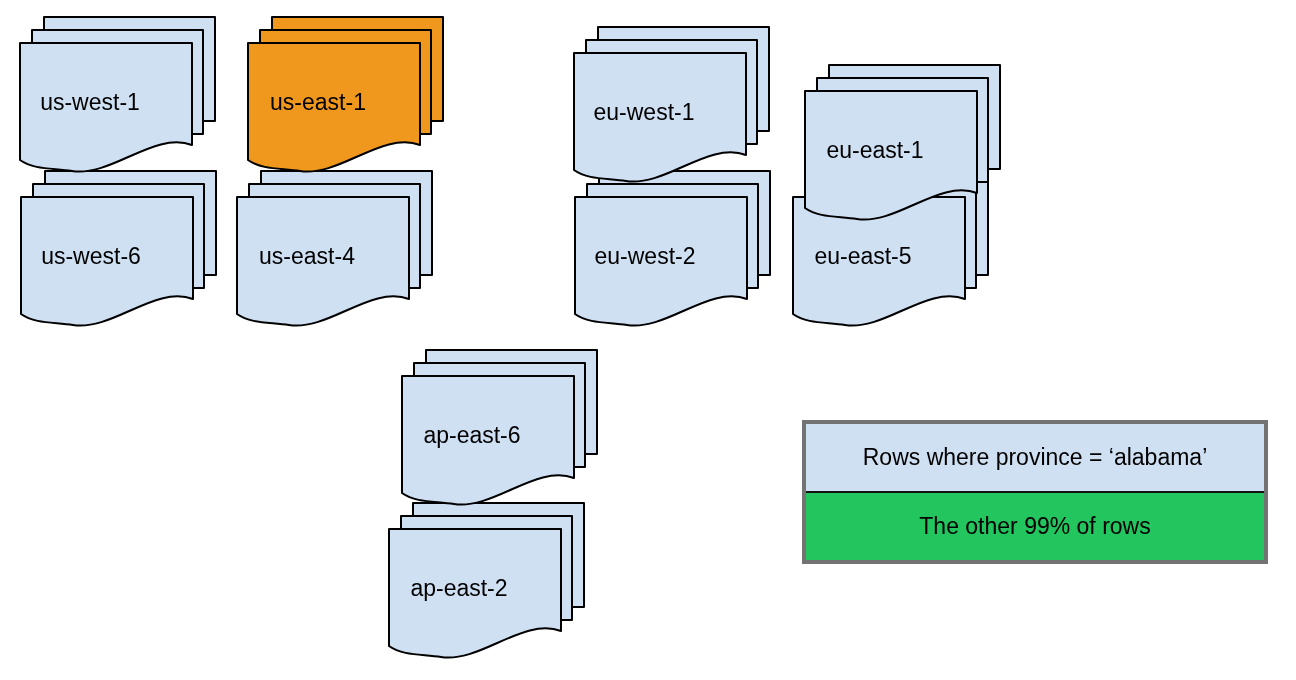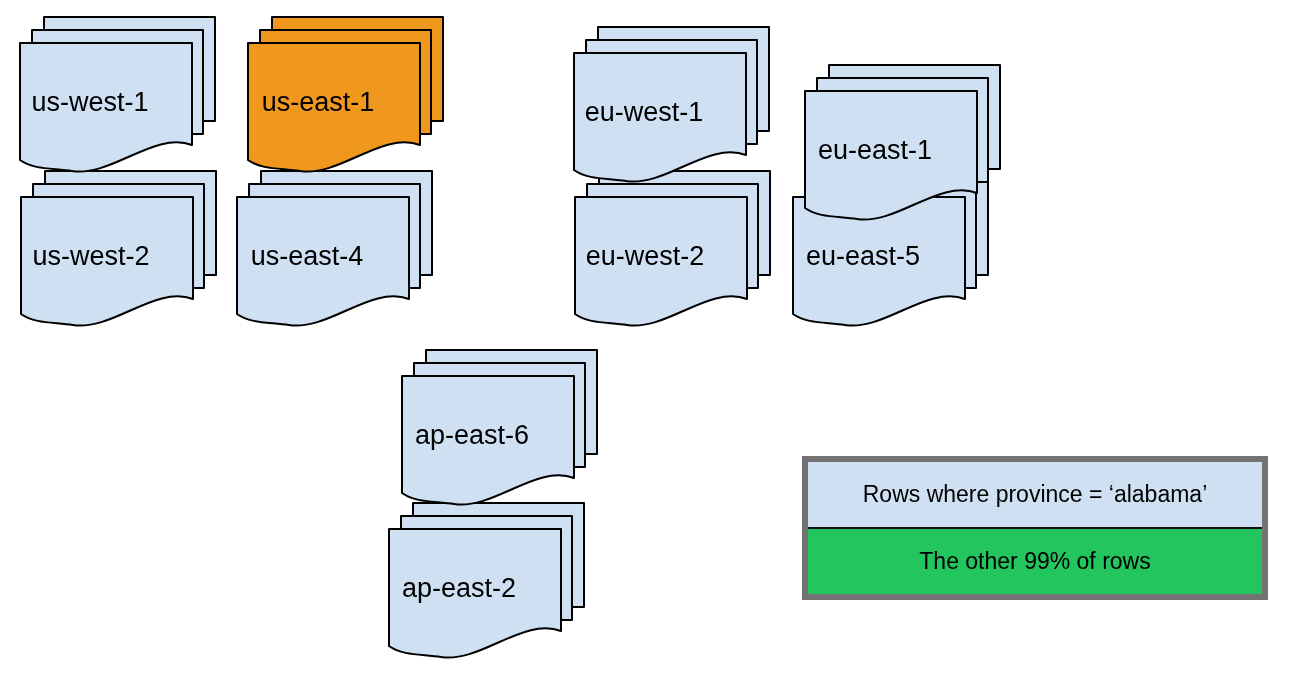--- a/index.html
+++ b/index.html
@@ -28,37 +28,37 @@
   .stack--highlight svg { fill: #f0981e; }
   .stack-label {
     position: absolute;
     left: 1px;
     top: 27px;
     width: 140px;
     height: 118px;
     display: flex;
     align-items: center;
     justify-content: center;
-    font-size: 27px;
+    font-size: 23px;
     color: #000000;
     white-space: nowrap;
     pointer-events: none;
   }
   .z3 { z-index: 3; }
   .z2 { z-index: 2; }
 
   
   .legend {
     position: absolute;
     left: 802px;
-    top: 456px;
+    top: 420px;
     width: 466px;
     height: 144px;
     box-sizing: border-box;
-    border: 6px solid #737373;
+    border: 4px solid #737373;
     display: flex;
     flex-direction: column;
     z-index: 4;
   }
   .legend-row {
     flex: 1;
     display: flex;
     align-items: center;
     justify-content: center;
     font-size: 23px;
@@ -107,21 +107,21 @@
     <svg viewBox="0 0 198 158">
         <use href="#doc-stack"></use>
       </svg>
     <div class="stack-label">eu-east-1</div>
   </div>
 
   <div class="stack z2" style="left:20px; top:170px;">
     <svg viewBox="0 0 198 158">
         <use href="#doc-stack"></use>
       </svg>
-    <div class="stack-label">us-west-2</div>
+    <div class="stack-label">us-west-6</div>
   </div>
 
   <div class="stack z2" style="left:236px; top:170px;">
     <svg viewBox="0 0 198 158">
         <use href="#doc-stack"></use>
       </svg>
     <div class="stack-label">us-east-4</div>
   </div>
 
   <div class="stack z2" style="left:574px; top:170px;">

